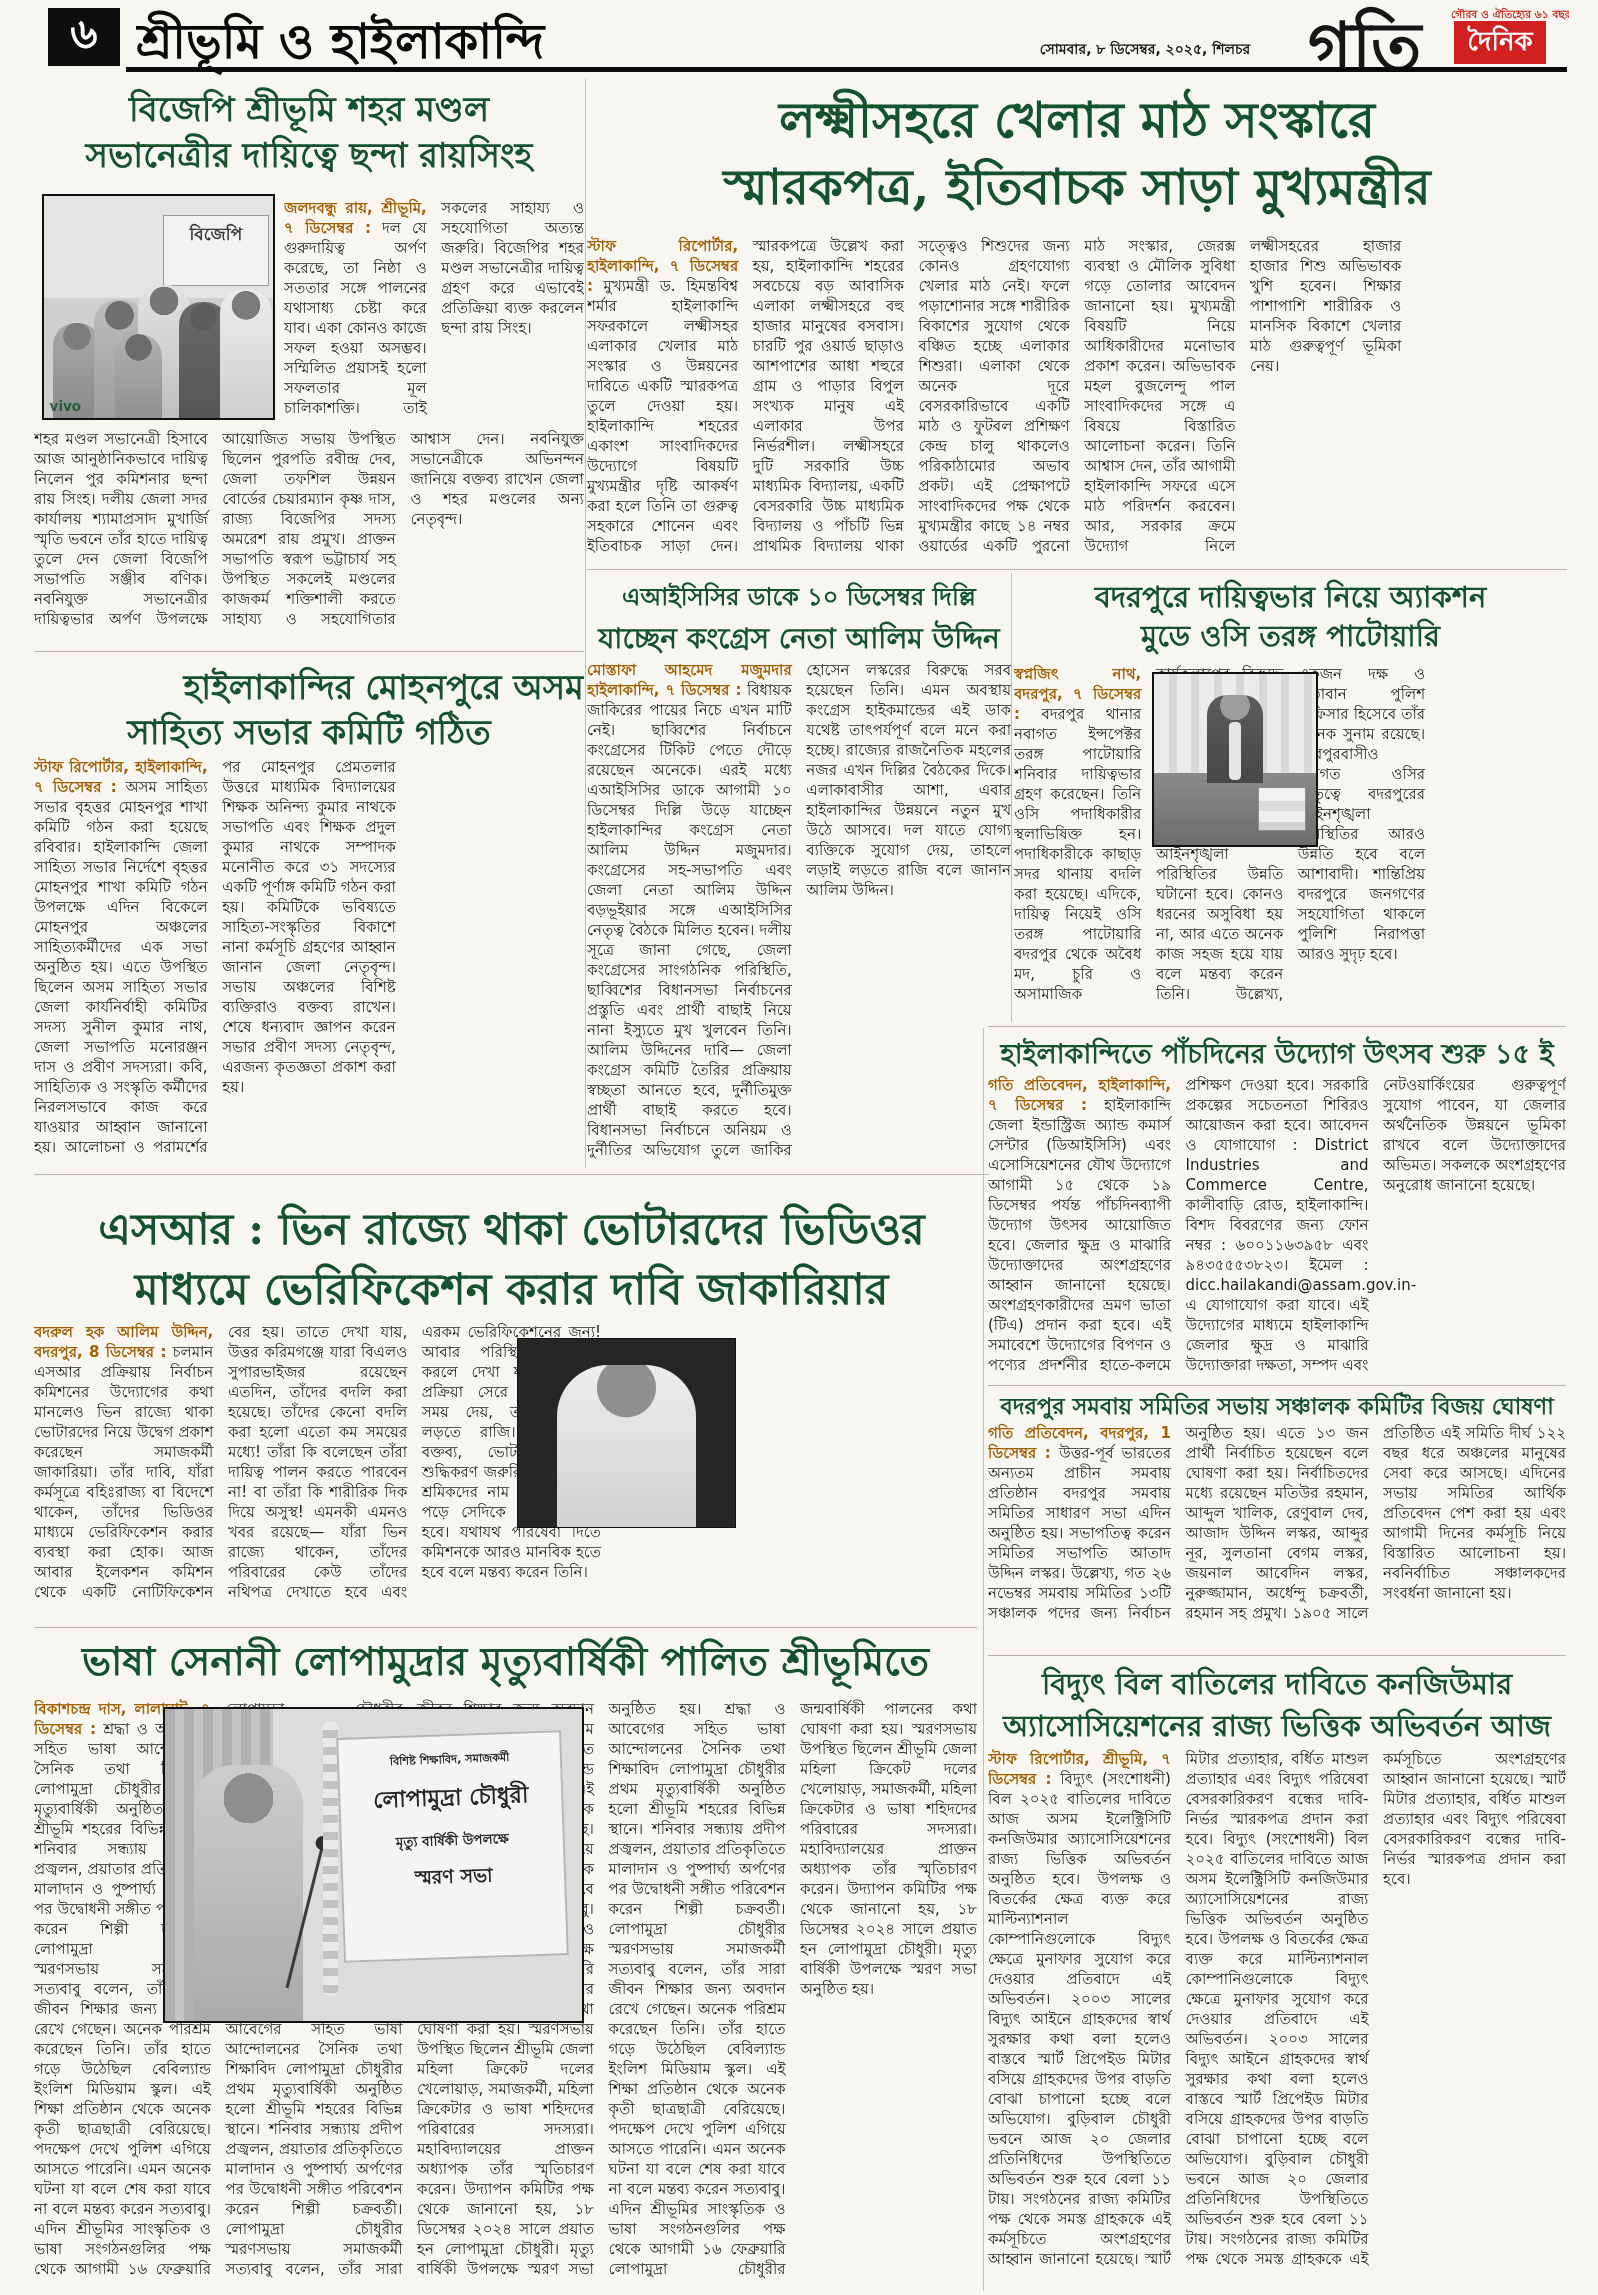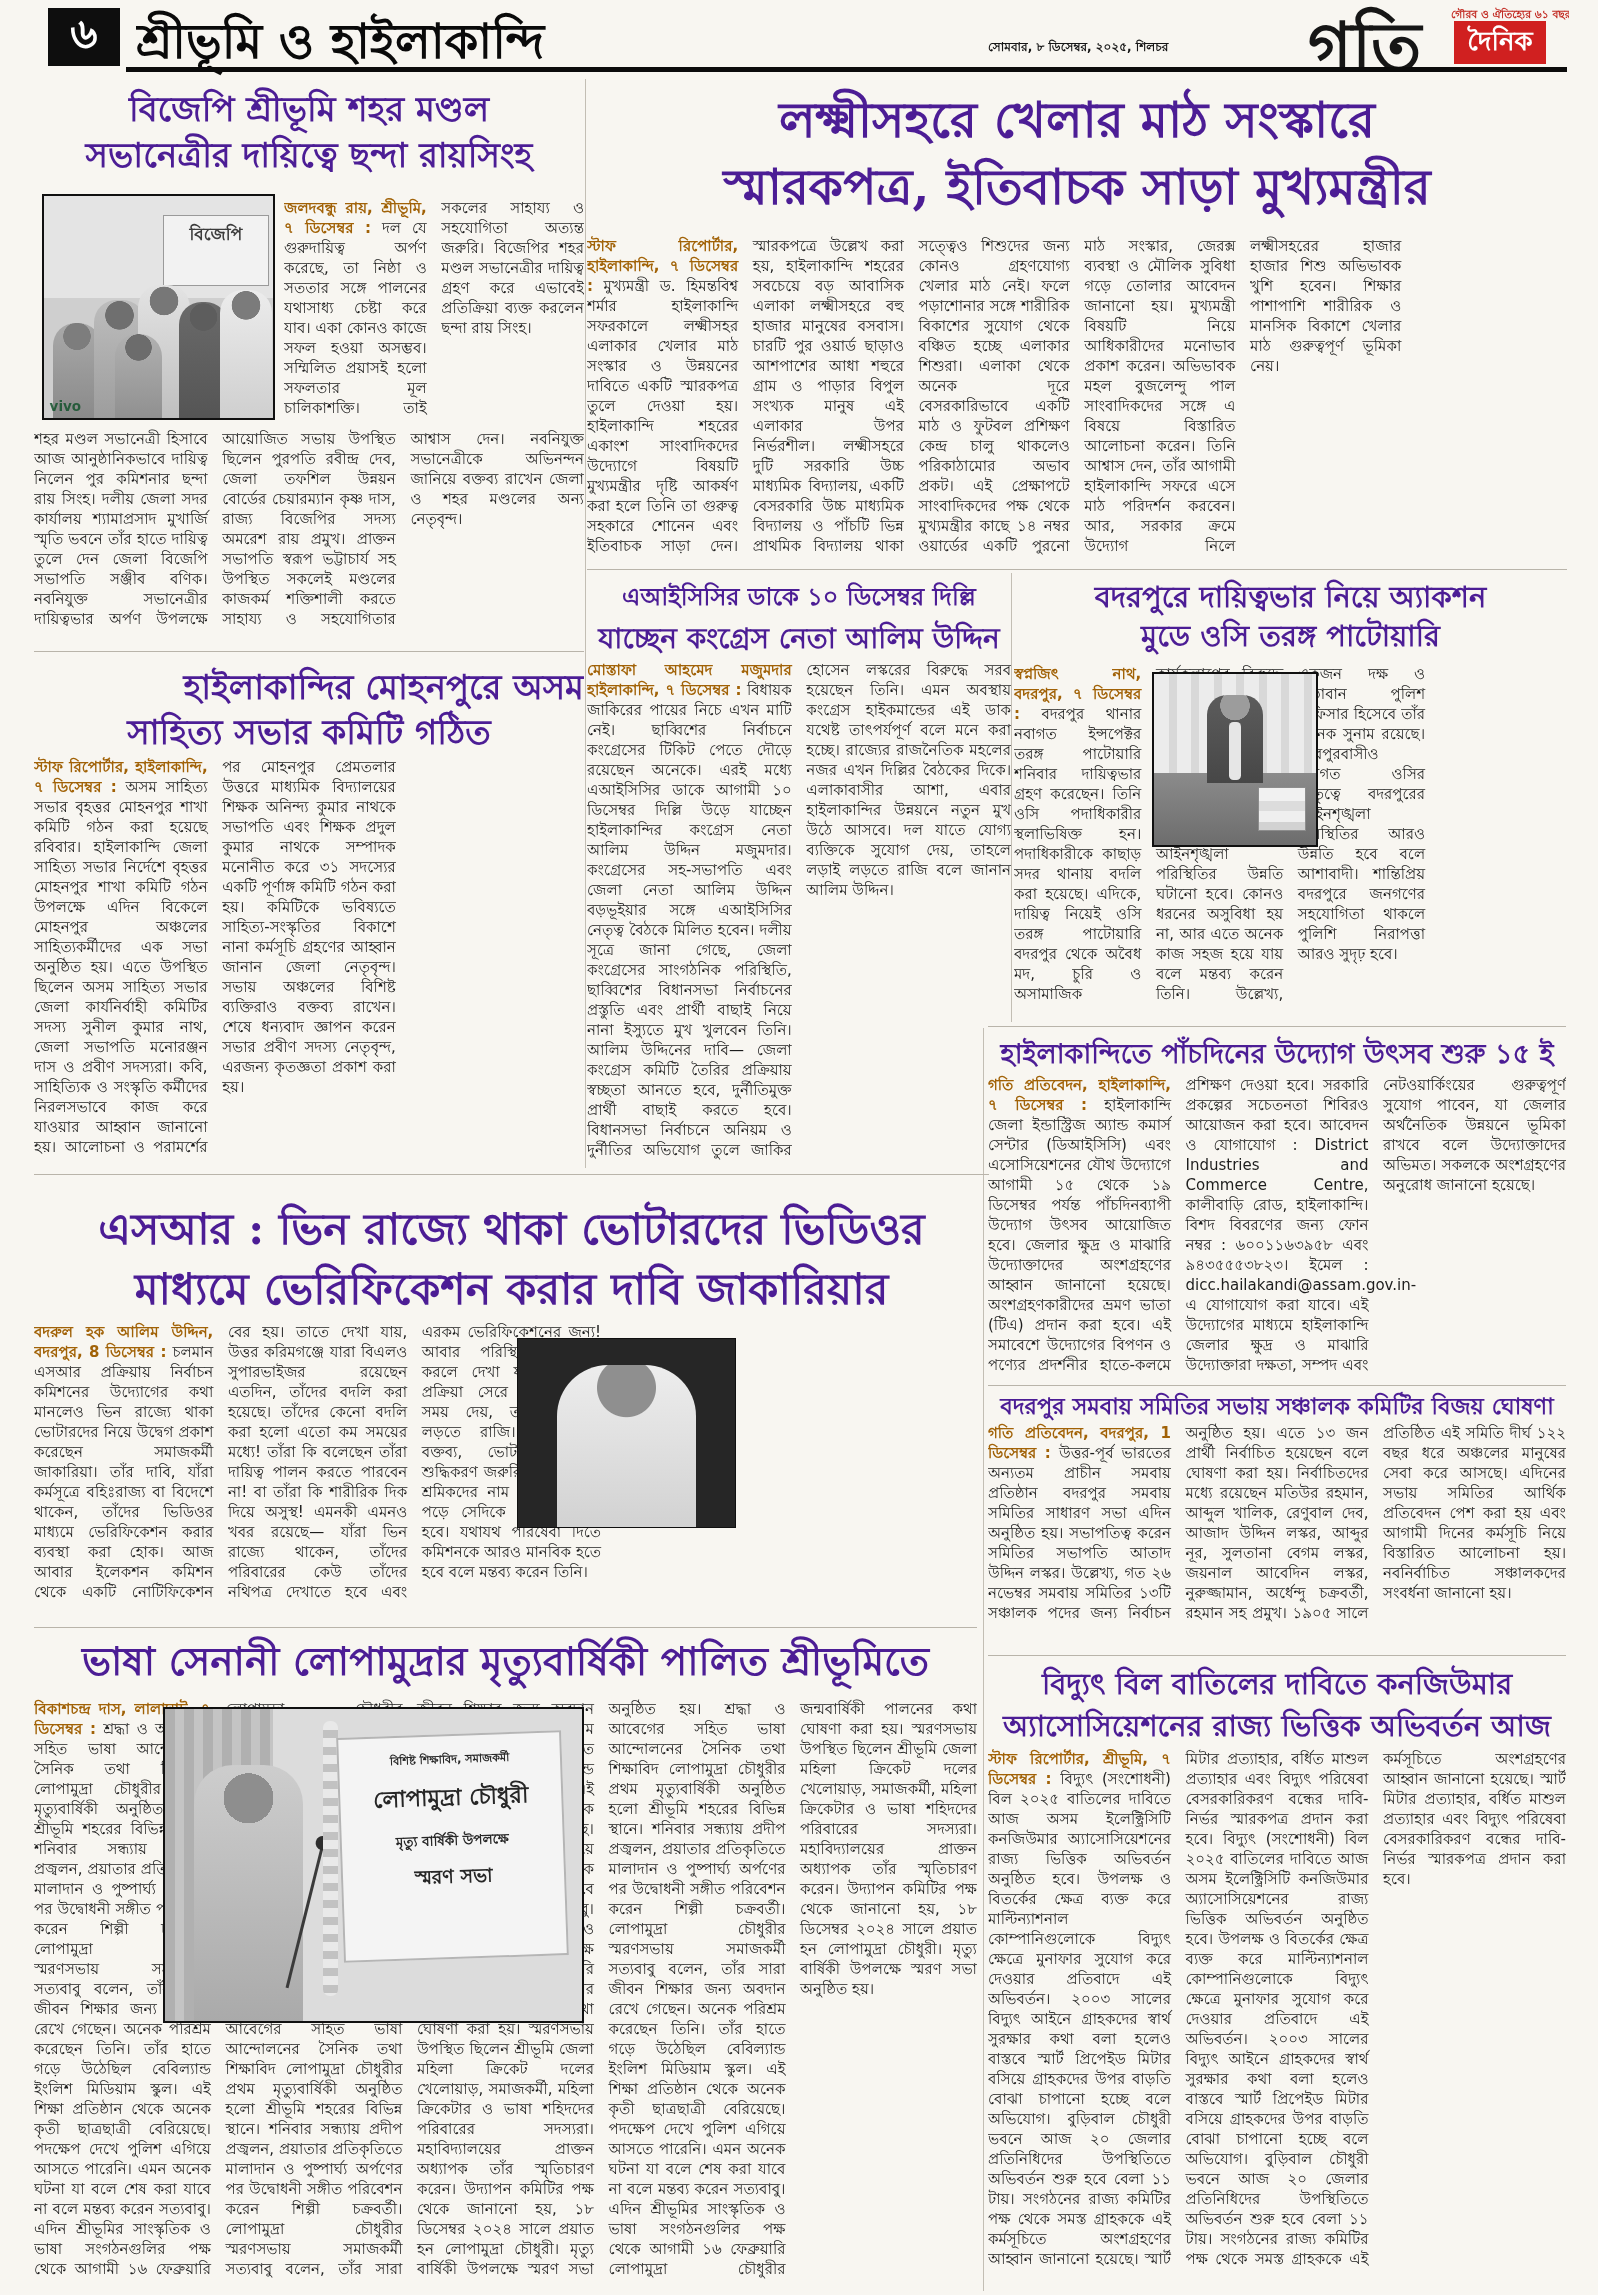--- a/index.html
+++ b/index.html
@@ -1,33 +1,33 @@
 <!DOCTYPE html>
 <html lang="bn" style="font-size:9px"><head>
 <meta charset="utf-8">
 <style>
   * { margin:0; padding:0; box-sizing:border-box; }
   html,body { background:#9a968e; }
   body { font-family:"DejaVu Sans", sans-serif; }
   .page { position:relative; width:1599px; height:2295px; background:#f8f6f1; color:#161616; overflow:hidden; margin:0 auto; }
   .abs { position:absolute; }
-  .hl { position:absolute; font-weight:bold; text-align:center; white-space:nowrap; overflow:hidden; color:#4c1d95; font-family:"DejaVu Serif", serif; }
+  .hl { position:absolute; font-weight:bold; text-align:center; white-space:nowrap; overflow:hidden; color:#14532d; font-family:"DejaVu Serif", serif; }
   .cols { position:absolute; column-gap:14.6px; column-fill:auto; text-align:justify; overflow:hidden; font-size:15px; line-height:20px; color:#1d1d1d; }
   .c2{column-count:2} .c3{column-count:3} .c4{column-count:4} .c5{column-count:5} .c6{column-count:6}
   .byline { font-weight:bold; color:#a16207; }
   .story { margin:0; }
   .rule-h { position:absolute; background:#b9b4aa; height:1.1px; }
   .rule-v { position:absolute; background:#c3beb4; width:1.1px; }
 
   
   #m-box  { left:48px; top:7.9px; width:72px; height:58px; background:#0e0e0e; color:#fff;
             display:flex; align-items:center; justify-content:center; font-size:42px; font-weight:bold; }
   #m-title{ left:136px; top:4.5px; width:730px; font-size:48px; font-weight:bold; color:#0a0a0a;
             font-family:"DejaVu Serif", serif; white-space:nowrap; overflow:hidden; }
-  #m-date { left:988px; top:38px; width:314px; font-size:12px; font-weight:bold; text-align:left; }
+  #m-date { left:988px; top:38px; width:314px; font-size:14px; font-weight:bold; text-align:center; }
   #m-gati { left:1308px; top:-4.5px; width:146px; font-size:67px; font-weight:bold; font-family:"DejaVu Serif", serif; }
   #m-tag  { left:1451px; top:5.6px; width:118px; font-size:10.7px; font-weight:bold; color:#c22a22; text-align:right;
             white-space:nowrap; overflow:hidden; }
   #m-dainik { left:1454px; top:21.3px; width:92px; height:43px; background:#d02020; color:#ffffff;
             display:flex; align-items:center; justify-content:center; font-size:26px; font-weight:bold; }
   #m-rule { left:126px; top:67px; width:1441px; height:5px; background:#0c0c0c; }
 
   
   #hl-bjp1 { left:34px;  top:83px;  width:550px;  font-size:34px; }
   #hl-bjp2 { left:34px;  top:129px;  width:550px;  font-size:34px; }

